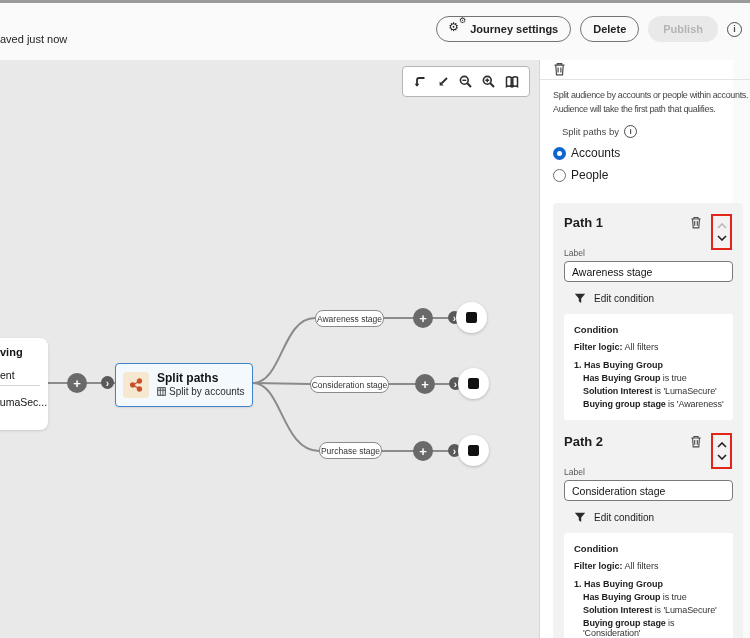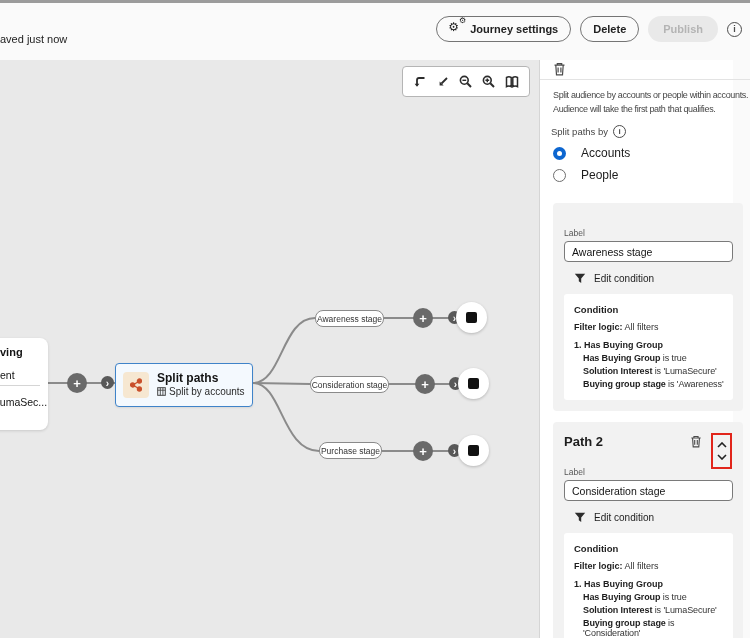--- a/index.html
+++ b/index.html
@@ -50,24 +50,24 @@
   .chev-c span::before { content:"\203A"; font-size:10px; font-weight:700; line-height:1; position:relative; top:-1px; }
   .end-node { position:absolute; width:31px; height:31px; border-radius:50%; background:#fff;
               box-shadow:0 1px 3px rgba(0,0,0,.22); display:flex; align-items:center; justify-content:center; cursor:pointer; }
   .end-sq { width:11px; height:11px; background:#111; border-radius:2px; }
 
   
   .panel { position:absolute; left:539px; top:60px; width:194px; height:578px; background:#fff; border-left:1px solid #d5d5d5; }
   .p-trash { position:absolute; left:12px; top:1px; background:none; border:none; cursor:pointer; }
   .p-div { position:absolute; left:0; top:19px; width:211px; height:1px; background:#e3e3e3; }
   .p-desc { position:absolute; left:13px; top:28px; font-size:9px; letter-spacing:-0.35px; color:#464646; line-height:14px; white-space:nowrap; }
-  .p-splitby { position:absolute; left:11px; top:65px; display:flex; align-items:center; gap:5px; font-size:9.5px; color:#464646;text-align:right; }
+  .p-splitby { position:absolute; left:22px; top:65px; display:flex; align-items:center; gap:5px; font-size:9.5px; color:#464646;text-align:right; }
   .info-sm { width:13px; height:13px; border:1.2px solid #4b4b4b; border-radius:50%; display:flex; align-items:center;
              justify-content:center; font-size:8px; font-weight:700; color:#4b4b4b; }
-  .opt { position:absolute; left:13px; display:flex; align-items:center; gap:15px; cursor:pointer; }
+  .opt { position:absolute; left:13px; display:flex; align-items:center; gap:5px; cursor:pointer; }
   .opt-label { font-size:12px; color:#1d1d1d; }
   .radio { width:13px; height:13px; border-radius:50%; }
   .radio.on { background:#0d66d0; position:relative; }
   .radio.on::after { content:""; position:absolute; left:4px; top:4px; width:5px; height:5px; background:#fff; border-radius:50%; }
   .radio.off { background:#fff; border:1.5px solid #6e6e6e; }
 
   .card { position:absolute; left:13px; width:190px; background:#f2f2f2; border-radius:4px; padding:11px 10px 11px 11px; }
   .card-head { position:relative; height:20px; }
   .c-title { font-size:13px; font-weight:700; color:#1d1d1d; line-height:18px; }
   .c-trash { position:absolute; right:30px; top:1px; background:none; border:none; cursor:pointer; }
@@ -252,20 +252,40 @@
     <div class="opt" style="top:86px;">
       <span class="radio on"></span>
       <span class="opt-label">Accounts</span>
     </div>
     <div class="opt" style="top:108px;">
       <span class="radio off"></span>
       <span class="opt-label">People</span>
     </div>
 
     <div class="card" style="top:143px;">
+      <div class="card-head">
+        <div class="c-title">Path 1</div>
+        <button class="c-trash">
+          <svg width="14" height="15" viewBox="0 0 15 16">
+              <path d="M2.5 4.2 H12.5 M5.3 4.2 V2.6 H9.7 V4.2 M3.8 4.2 L4.5 13.8 H10.5 L11.2 4.2 M6.1 6.5 V11.4 M8.9 6.5 V11.4" fill="none" stroke="#4b4b4b" stroke-width="1.2"></path>
+            </svg>
+        </button>
+        <div class="c-reorder">
+          <button class="c-move dim">
+            <svg width="10" height="6" viewBox="0 0 10 6">
+                <path d="M1 5 L5 1 L9 5" fill="none" stroke="#222" stroke-width="1.6"></path>
+              </svg>
+          </button>
+          <button class="c-move">
+            <svg width="10" height="6" viewBox="0 0 10 6">
+                <path d="M1 1 L5 5 L9 1" fill="none" stroke="#222" stroke-width="1.6"></path>
+              </svg>
+          </button>
+        </div>
+      </div>
       <div class="c-label">Label</div>
       <input class="c-input" value="Awareness stage" style="">
       <button class="c-edit">
         <svg width="12" height="11" viewBox="0 0 12 11">
             <path d="M0.8 0.8 H11.2 L7.2 5.5 V10 L4.8 8.3 V5.5 Z" fill="#2c2c2c"></path>
           </svg>
         <span>Edit condition</span>
       </button>
       <div class="c-cond">
         <div class="cond-h">Condition</div>

